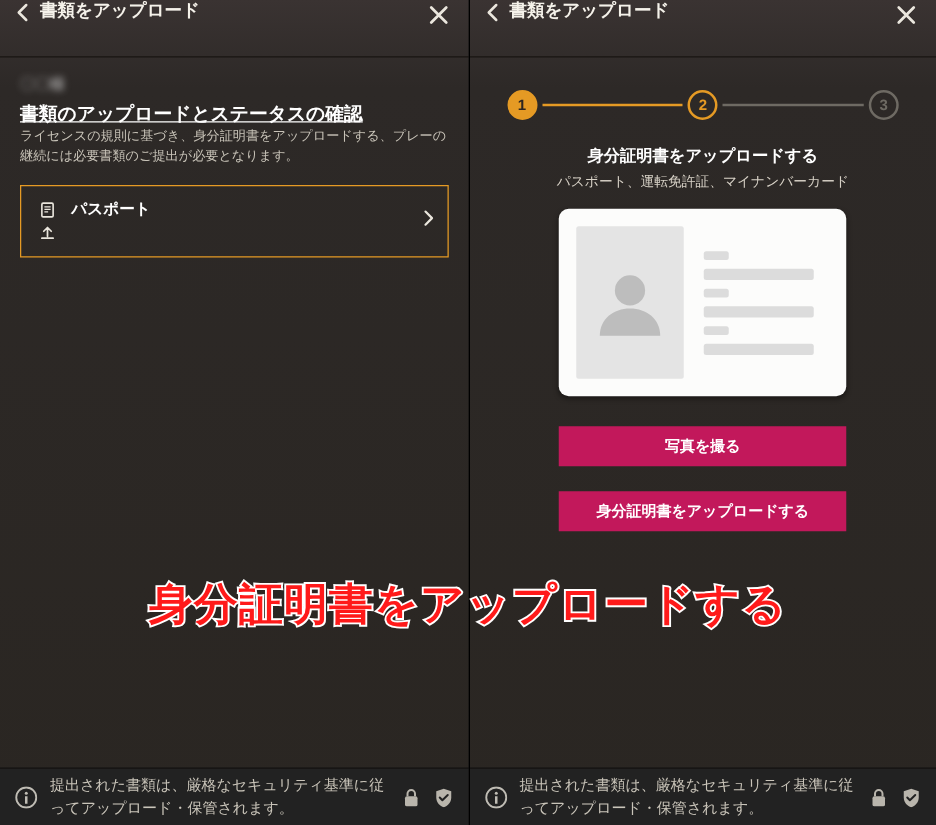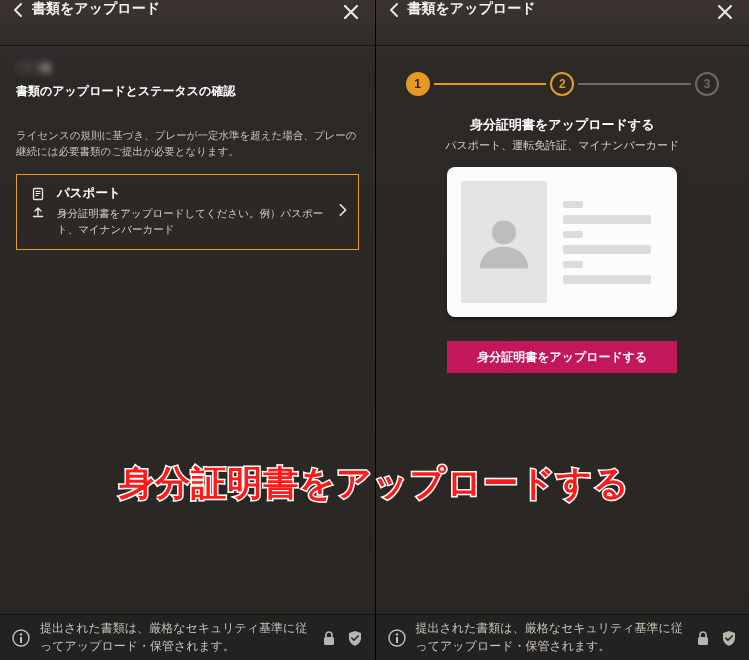--- a/index.html
+++ b/index.html
@@ -18,21 +18,21 @@
   .stepper { display:flex; align-items:center; justify-content:center; padding:26px 30px 20px; }
   .step { width:24px; height:24px; border-radius:50%; display:flex; align-items:center; justify-content:center; font-size:12px; font-weight:700; border:2px solid #e59a24; color:#e59a24; background:transparent; }
   .step.active { background:#e59a24; color:#2d2620; }
   .step.future { border-color:#6e6a63; color:#6e6a63; }
   .line { height:2px; flex:1; background:#e59a24; margin:0 4px; }
   .line.future { background:#6e6a63; }
 
   
   .lbody { padding:12px 16px 0; color:#eae6dd; }
   .username { font-size:12px; color:#ddd; filter:blur(3px); display:inline-block; margin-bottom:2px; }
-  .h1 { font-size:12px; font-weight:700; margin:4px 0 27px; color:#fff; }
+  .h1 { font-size:15px; font-weight:700; margin:4px 0 0; color:#fff;text-decoration:underline; }
   .req-label { font-size:12.5px; font-weight:700; margin-bottom:4px; }
   .req-note { font-size:10.5px; line-height:1.55; color:#c9c4b9; margin-bottom:14px; }
 
   .card { border:1px solid #e59a24; padding:10px 28px 12px 12px; display:flex; align-items:flex-start; position:relative; cursor:pointer; }
   .card .icons-col { width:18px; display:flex; flex-direction:column; align-items:center; gap:4px; margin-right:10px; padding-top:2px; }
   .card .icons-col svg { width:14px; height:14px; display:block; }
   .card .txt { flex:1; }
   .card-ttl { font-size:12.5px; font-weight:700; margin-bottom:3px; color:#fff; }
   .card-desc { font-size:10.5px; line-height:1.55; color:#d8d2c7; }
   .chev { position:absolute; right:8px; top:50%; transform:translateY(-50%); color:#eae6dd; }
@@ -115,34 +115,33 @@
       <div class="close">
           <svg width="18" height="18" viewBox="0 0 18 18">
             <use href="#i-close"></use>
           </svg>
         </div>
     </div>
 
     <div class="lbody">
       <span class="username">〇〇様</span>
       <div class="h1">書類のアップロードとステータスの確認</div>
-      <div class="req-note">ライセンスの規則に基づき、プレーが一定水準を超えた場合、プレーの継続には必要書類のご提出が必要となります。</div>
+      <div class="req-note">ライセンスの規則に基づき、身分証明書をアップロードする、プレーの継続には必要書類のご提出が必要となります。</div>
 
       <div class="card">
         <div class="icons-col">
           <svg viewBox="0 0 14 14" style="color:#eae6dd">
               <use href="#i-doc"></use>
             </svg>
           <svg viewBox="0 0 14 14" style="color:#eae6dd">
               <use href="#i-upload"></use>
             </svg>
         </div>
         <div class="txt">
           <div class="card-ttl">パスポート</div>
-          <div class="card-desc">身分証明書をアップロードしてください。例）パスポート、マイナンバーカード</div>
         </div>
         <div class="chev"><svg width="14" height="16" viewBox="0 0 16 16">
               <use href="#i-chevron-right"></use>
             </svg></div>
       </div>
     </div>
 
     <div class="footer">
       <svg class="info-ico" viewBox="0 0 18 18">
           <use href="#i-info"></use>
@@ -193,20 +192,21 @@
         <div class="lines">
           <div class="ln lbl"></div>
             <div class="ln val"></div>
           <div class="ln lbl"></div>
             <div class="ln val"></div>
           <div class="ln lbl"></div>
             <div class="ln val"></div>
         </div>
       </div>
 
+      <button class="btn" id="btn-take" style="background: rgb(194, 24, 91);">写真を撮る</button>
       <button class="btn" id="btn-gal" style="background: rgb(194, 24, 91);">身分証明書をアップロードする</button>
     </div>
 
     <div class="footer">
       <svg class="info-ico" viewBox="0 0 18 18">
           <use href="#i-info"></use>
         </svg>
       <div class="msg">提出された書類は、厳格なセキュリティ基準に従ってアップロード・保管されます。</div>
       <svg class="sec-ico" viewBox="0 0 16 16">
           <use href="#i-lock"></use>

